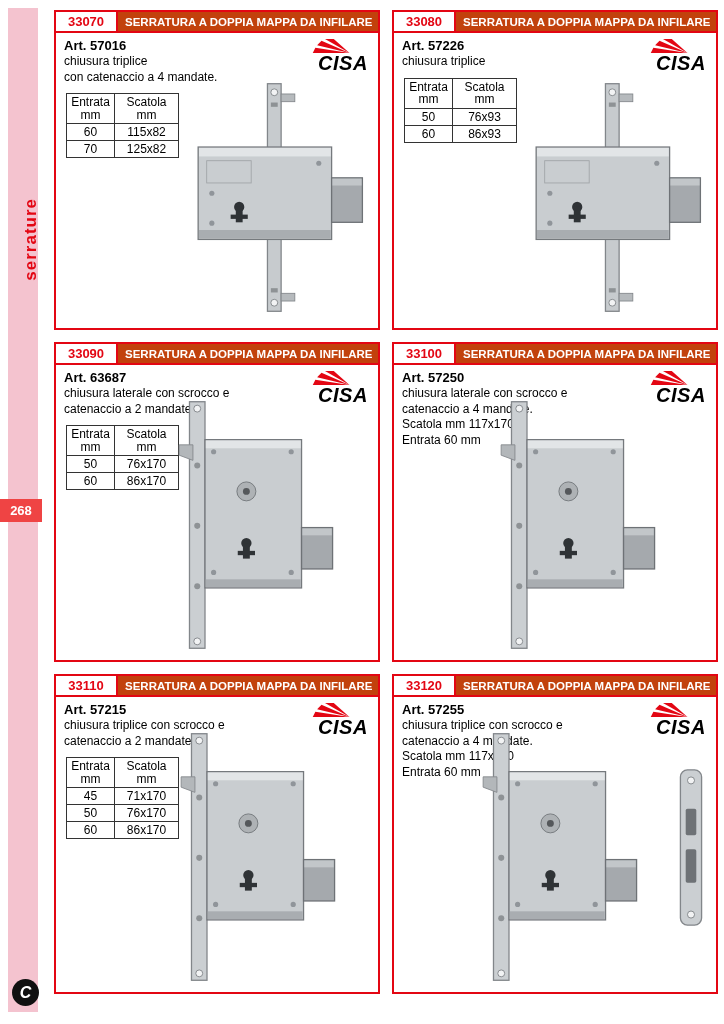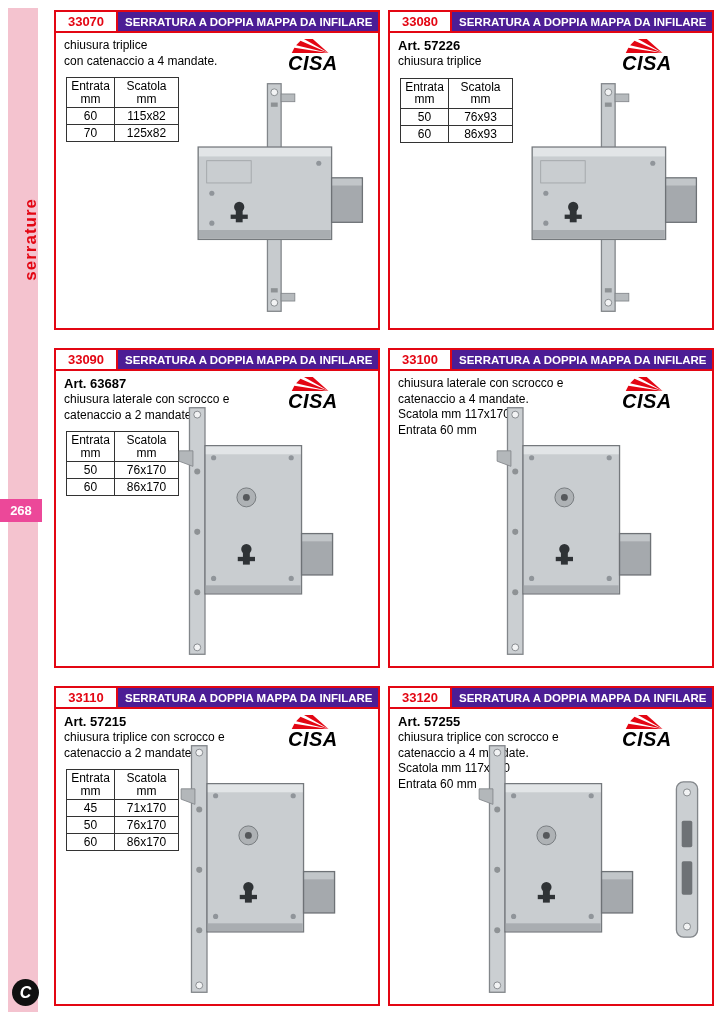--- a/index.html
+++ b/index.html
@@ -13,52 +13,52 @@
 
   
   .sidebar { position: absolute; left: 8px; top: 8px; width: 30px; height: 1004px; background: #f4c3cf; }
   .sidebar-label {
     position: absolute; left: 13px; top: 190px;
     writing-mode: vertical-rl; transform: rotate(180deg);
     color: #e30613; font-weight: bold; font-size: 17px; letter-spacing: 1px;
   }
   .page-badge {
     position: absolute; left: 0; top: 499px; width: 42px; height: 23px;
-    background: #ec4899; color: #fff; font-weight: bold; font-size: 13px;
+    background: #ef4444; color: #fff; font-weight: bold; font-size: 13px;
     display: flex; align-items: center; justify-content: center; z-index: 3;
   }
   .footer-logo {
     position: absolute; left: 12px; top: 979px; width: 27px; height: 27px;
     border-radius: 50%; background: #101010; color: #fff; font-weight: bold;
     font-style: italic; font-size: 16px; display: flex; align-items: center; justify-content: center;
     z-index: 3;
   }
 
   
   .grid {
     position: absolute; left: 54px; top: 10px; width: 660px;
     display: grid; grid-template-columns: 326px 326px; grid-auto-rows: 320px;
-    column-gap: 8px; row-gap: 18px;
+    column-gap: 8px; row-gap: 18px; gap: 12px;
   }
   .cell { border: 2px solid #e30613; position: relative; overflow: hidden; background: #fff; }
   .cell-head { display: flex; height: 21px; border-bottom: 2px solid #e30613; }
   .code {
     width: 62px; background: #fff; color: #e30613; font-weight: bold; font-size: 13px;
     display: flex; align-items: center; justify-content: center;
     border-right: 2px solid #e30613;
   }
   .banner {
-    flex: 1; background: #4c1d95; color: #fff; font-weight: bold; font-size: 11.5px;
+    flex: 1; background: #c2410c; color: #fff; font-weight: bold; font-size: 11.5px;
     display: flex; align-items: center; padding-left: 7px; white-space: nowrap;
   }
   .cell-body { padding: 5px 8px 0 8px; }
   .art { font-weight: bold; font-size: 13px; margin-bottom: 1px; }
   .desc { font-size: 12px; line-height: 1.3; max-width: 235px; }
 
-  .cisa { position: absolute; top: 27px; right: 22px; width: 68px; }
+  .cisa { position: absolute; top: 27px; right: 1px; width: 68px; text-align: center; }
   .cisa-fan { width: 40px; height: 14px; display: block; margin-left: 3px; }
   .cisa-text { font-weight: bold; font-style: italic; font-size: 20px; letter-spacing: .5px; line-height: 1; color: #000; display: block; }
 
   .spec { border-collapse: collapse; margin: 8px 0 4px 2px; font-size: 12px; }
   .spec th, .spec td { border: 1px solid #333; text-align: center; padding: 1px 6px; }
   .spec th { font-weight: normal; line-height: 1.05; padding: 2px 4px; min-width: 48px; }
   .spec th:last-child, .spec td:last-child { min-width: 64px; }
   .spec .sub { display: block; }
 
   .lock { position: absolute; }
@@ -136,20 +136,21 @@
 <div class="footer-logo">C</div>
 
 <div class="grid">
 
   <section class="cell">
     <header class="cell-head">
       <div class="code">33070</div>
       <div class="banner">SERRATURA A DOPPIA MAPPA DA INFILARE</div>
     </header>
     <div class="cell-body">
+      <div class="art">Art. 57016</div>
       <div class="desc">chiusura triplice</div>
       <div class="desc">con catenaccio a 4 mandate.</div>
       <table class="spec">
         <thead>
           <tr>
             <th><span>Entrata</span><span class="sub">mm</span></th>
             <th><span>Scatola</span><span class="sub">mm</span></th>
           </tr>
         </thead>
         <tbody>
@@ -257,20 +258,21 @@
         <use href="#lock-v"></use>
       </svg>
   </section>
 
   <section class="cell">
     <header class="cell-head">
       <div class="code">33100</div>
       <div class="banner">SERRATURA A DOPPIA MAPPA DA INFILARE</div>
     </header>
     <div class="cell-body">
+      <div class="art">Art. 57250</div>
       <div class="desc">chiusura laterale con scrocco e</div>
       <div class="desc">catenaccio a 4 mandate.</div>
       <div class="desc">Scatola mm  117x170</div>
       <div class="desc">Entrata 60 mm</div>
     </div>
     <div class="cisa">
       <svg class="cisa-fan" viewBox="0 0 44 16" aria-hidden="true">
         <path d="M42 16 L0 16 L3 10 Z" fill="#e30613"></path>
         <path d="M42 16 L5 7 L10 2 Z" fill="#e30613"></path>
         <path d="M42 16 L14 0 L24 0 Z" fill="#e30613"></path>

